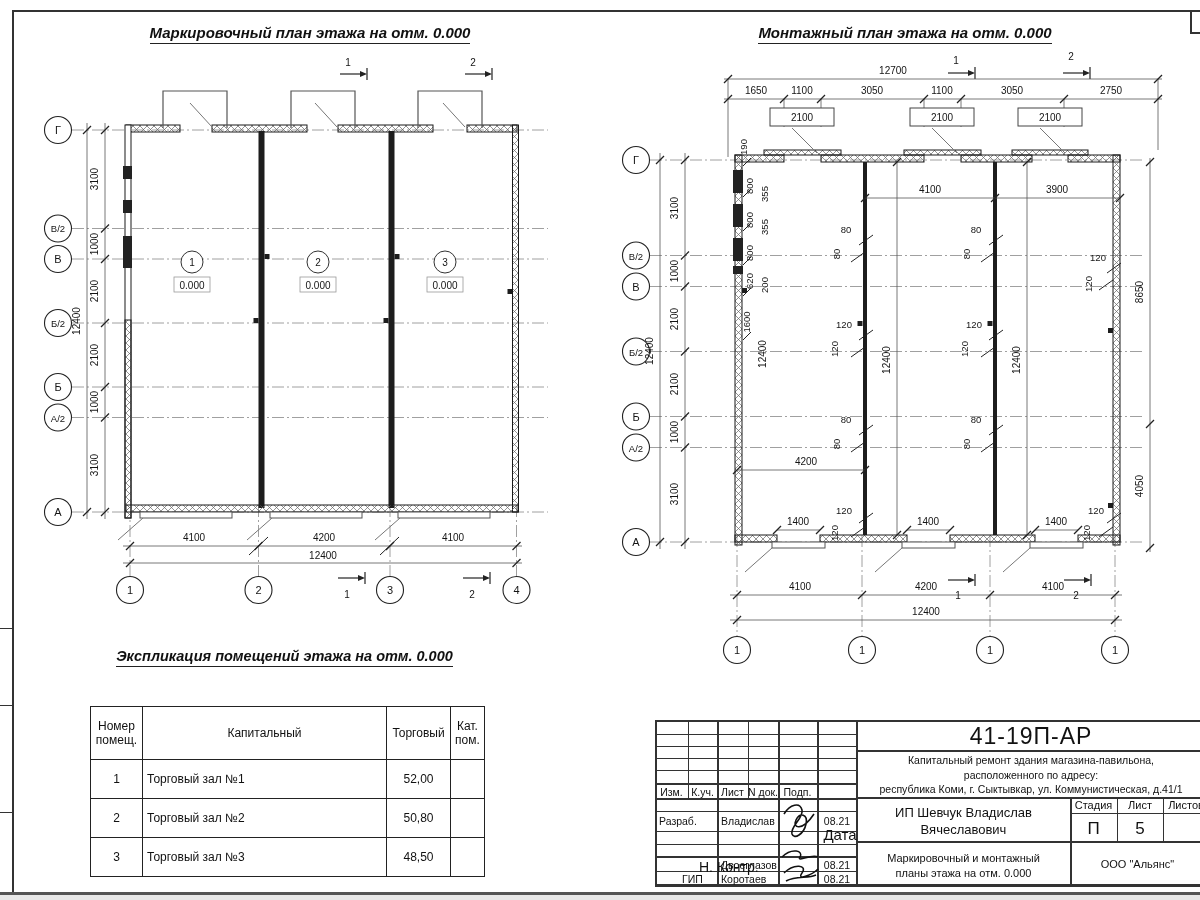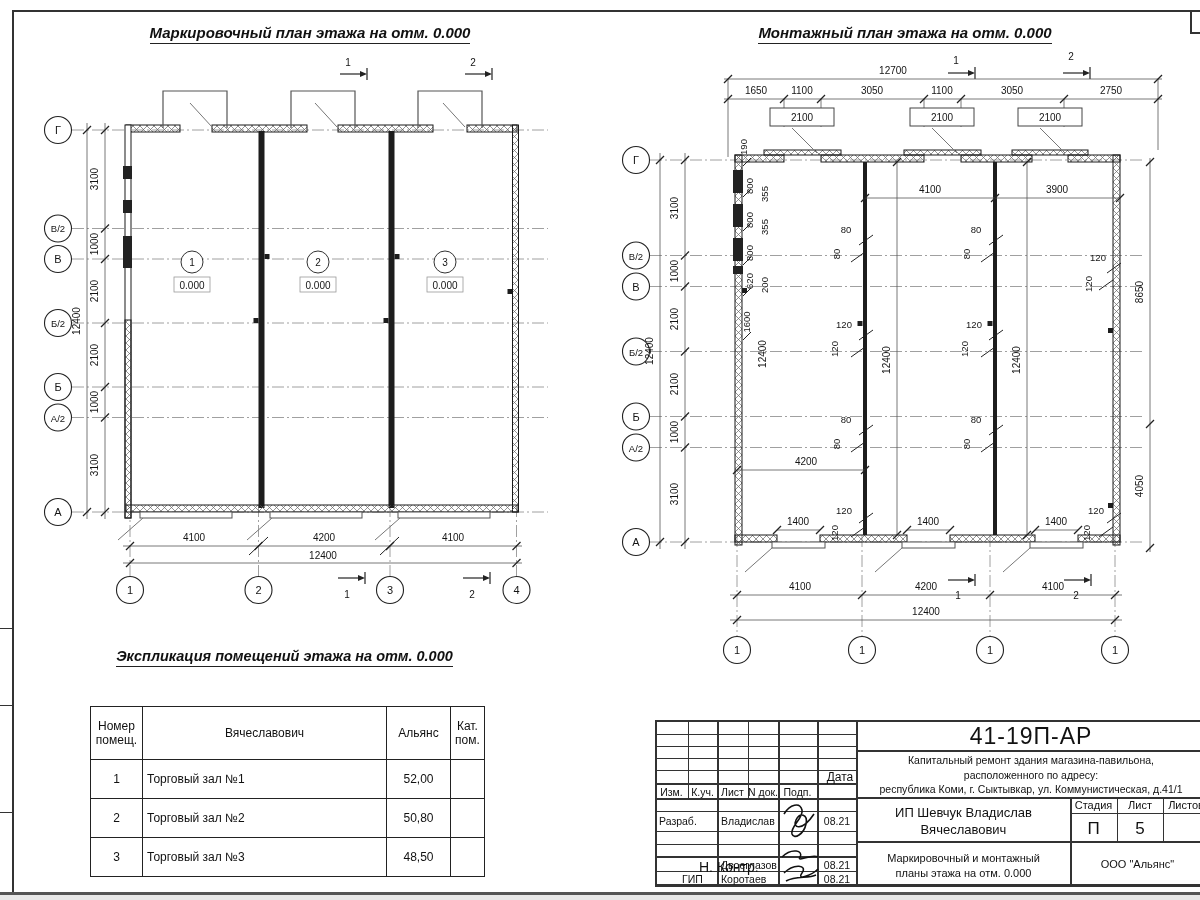--- a/index.html
+++ b/index.html
@@ -543,22 +543,22 @@
   <table class="expl">
     <colgroup>
         <col style="width:52px">
         <col style="width:244px">
         <col style="width:64px">
         <col style="width:30px">
       </colgroup>
     <tbody>
         <tr style="height:46px;">
       <th class="c"><span>Номер</span><br><span>помещ.</span></th>
-      <th class="c">Вячеславович</th>
-      <th class="c">Альянс</th>
+      <th class="c">Капитальный</th>
+      <th class="c">Торговый</th>
       <th class="c"><span>Кат.</span><br><span>пом.</span></th>
     </tr>
     <tr style="height:27px;">
       <td class="c">1</td>
       <td>Торговый зал №1</td>
       <td class="c">52,00</td>
       <td></td>
     </tr>
     <tr style="height:27px;">
       <td class="c">2</td>
@@ -605,21 +605,21 @@
 <div class="vline" style="left:1070px;top:797px;width:1.5px;height:88px;"></div>
 <div class="vline" style="left:1117px;top:797px;width:1px;height:45px;"></div>
 <div class="vline" style="left:1163px;top:797px;width:1px;height:45px;"></div>
 <div class="hline" style="left:1070px;top:813px;width:135px;height:1px;"></div>
 
 <div class="tbtxt c" style="left:655px;top:786px;width:33px;font-size:10.5px;">Изм.</div>
 <div class="tbtxt c" style="left:688px;top:786px;width:29px;font-size:10.5px;">К.уч.</div>
 <div class="tbtxt c" style="left:717px;top:786px;width:31px;font-size:10.5px;">Лист</div>
 <div class="tbtxt c" style="left:748px;top:786px;width:30px;font-size:10.5px;">N док.</div>
 <div class="tbtxt c" style="left:778px;top:786px;width:39px;font-size:10.5px;">Подп.</div>
-<div class="tbtxt c" style="left:817px;top:770px;width:46px;font-size:12px;">Дата</div>
+<div class="tbtxt c" style="left:817px;top:826px;width:46px;font-size:15px;">Дата</div>
 
 <div class="tbtxt" style="left:659px;top:815px;font-size:10.5px;">Разраб.</div>
 <div class="tbtxt" style="left:721px;top:815px;font-size:10.5px;">Владислав</div>
 <div class="tbtxt c" style="left:817px;top:815px;width:40px;font-size:10.5px;">08.21</div>
 <div class="tbtxt" style="left:659px;top:859px;font-size:14px;padding-left:40px;">Н. Контр.</div>
 <div class="tbtxt" style="left:721px;top:859px;font-size:10.5px;">Двоеглазов</div>
 <div class="tbtxt c" style="left:817px;top:859px;width:40px;font-size:10.5px;">08.21</div>
 <div class="tbtxt" style="left:659px;top:873px;font-size:10.5px;padding-left:23px;">ГИП</div>
 <div class="tbtxt" style="left:721px;top:873px;font-size:10.5px;">Коротаев</div>
 <div class="tbtxt c" style="left:817px;top:873px;width:40px;font-size:10.5px;">08.21</div>

